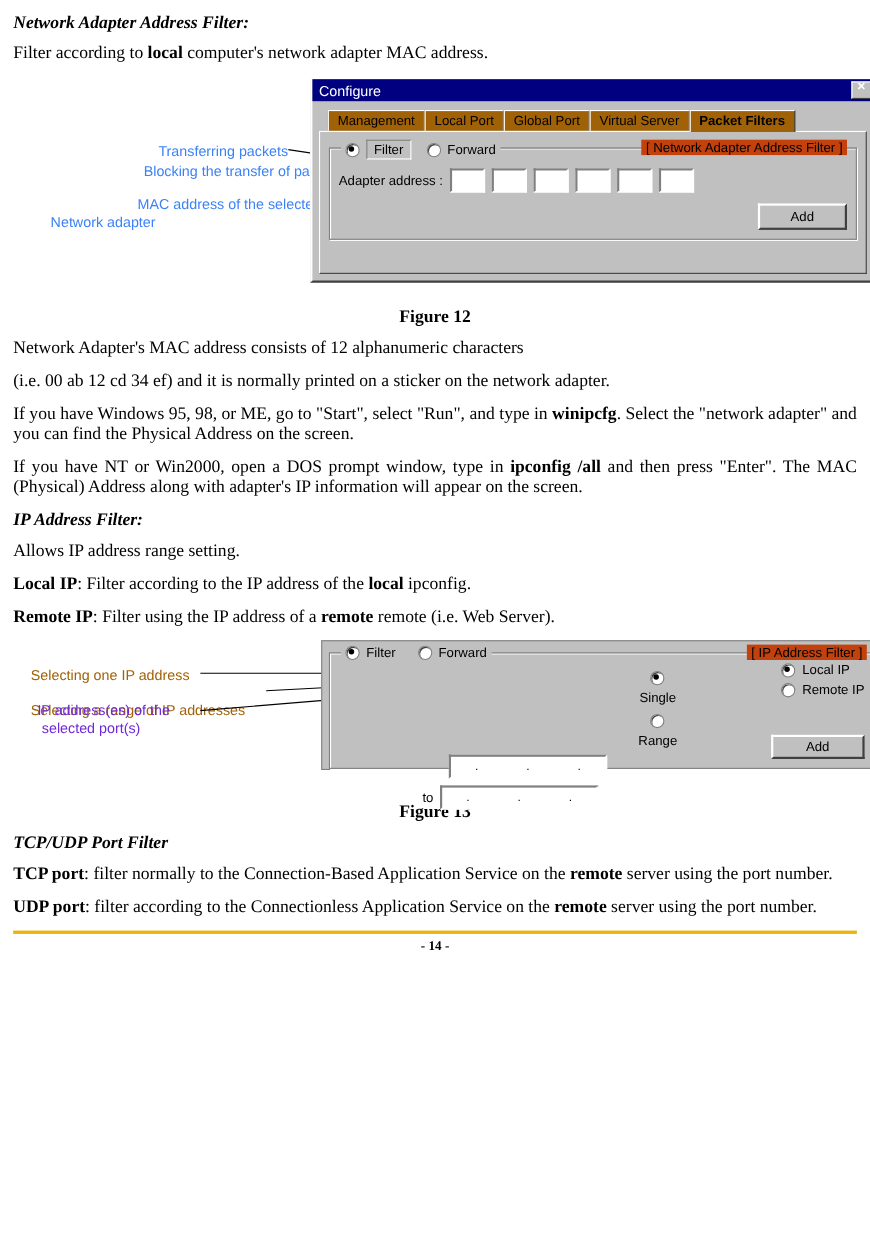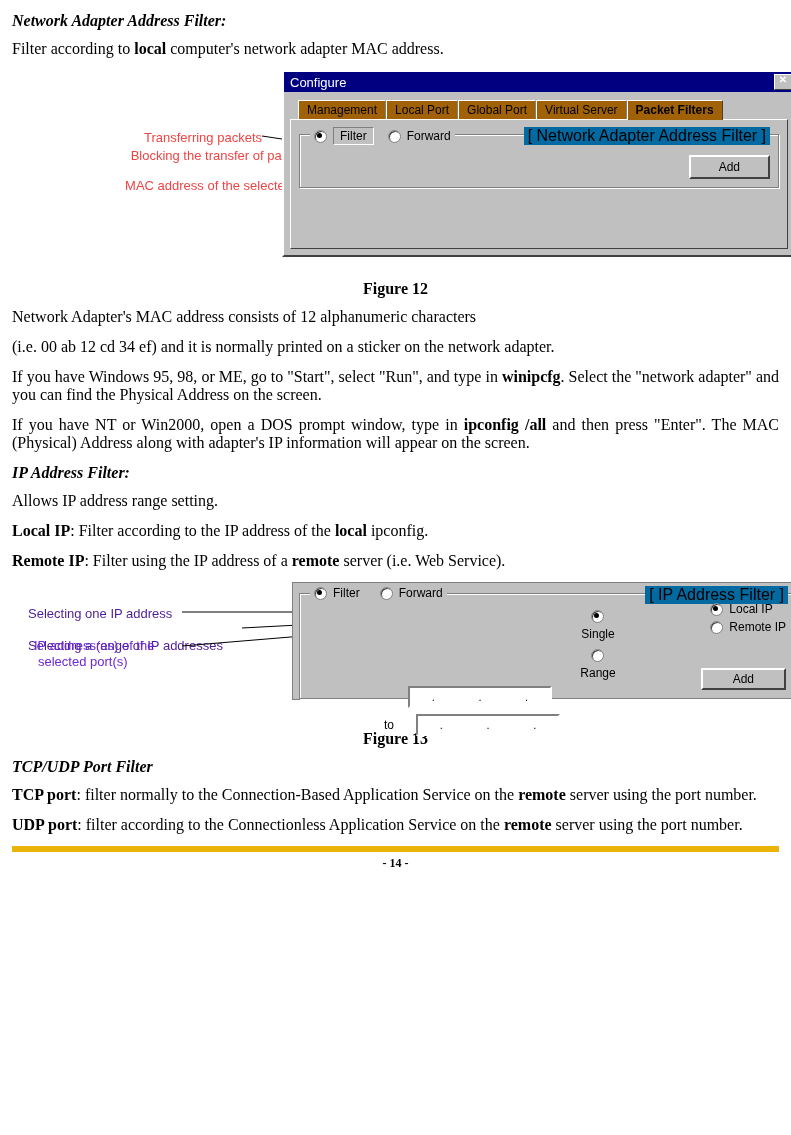--- a/index.html
+++ b/index.html
@@ -13,35 +13,35 @@
   }
   .heading-italic {
     font-style: italic;
     font-weight: bold;
     margin: 4px 0 10px 0;
   }
   p { margin: 8px 0 12px 0; text-align: justify; }
   .bold { font-weight: bold; }
   .fig-caption { text-align: center; font-weight: bold; margin: 10px 0; }
   .page-footer {
-    border-top: 6px solid #eab308;
+    border-top: 3px solid #eab308;
     text-align: center;
     font-size: 12px;
     font-weight: bold;
     padding-top: 4px;
   }
   
   .fig-wrapper {
     position: relative;
     height: 200px;
     margin: 4px 0 6px 0;
   }
   .annotation {
     position: absolute;
-    color: #ef4444;
+    color: #3b82f6;
     font-family: Arial, sans-serif;
     font-size: 13px;
     text-align: right;
   }
   .arrow {
     position: absolute;
     stroke: #000;
     fill: #000;
   }
   
@@ -108,23 +108,23 @@
     border: 1px solid #808080;
     box-shadow: 1px 1px 0 #fff inset, 1px 1px 0 #fff;
     position: relative;
     padding: 10px 8px 8px 8px;
     margin-top: 4px;
   }
   .group-title {
     position: absolute;
     top: -8px;
     right: 8px;
-    background: #0369a1;
+    background: #c2410c;
     padding: 0 4px;
-    font-size: 16px;
+    font-size: 12px;
   }
   .radio-row { display: flex; align-items: center; gap: 4px; }
   .radio {
     width: 11px; height: 11px; border-radius: 50%;
     border: 1px solid #808080;
     background: #fff;
     box-shadow: inset 1px 1px 0 #404040;
     display: inline-block;
     position: relative;
     margin-right: 2px;
@@ -189,41 +189,42 @@
     color: #000;
   }
   .ip-input span { color: #000; }
   .col-right { position: absolute; right: 10px; top: 8px; }
   .col-right .radio-row { margin-bottom: 4px; }
   .add13 { position: absolute; right: 10px; bottom: 8px; }
   .add13 .btn95 { padding: 2px 30px; }
 
   .annot13 {
     position: absolute;
-    color: #4c1d95;
+    color: #a16207;
     font-family: Arial, sans-serif;
     font-size: 13px;
     text-align: left;
   }
   .annot13.blue { color: #6d28d9; }
 </style>
 </head>
 <body>
 
 <div class="heading-italic">Network Adapter Address Filter:</div>
 
 <p>
   <span>Filter according to </span><span class="bold">local</span><span> computer's network adapter MAC address.</span>
 </p>
 
 <div class="fig-wrapper">
 
   <div class="annotation" style="top:60px; left:20px; width:230px;">Transferring packets</div>
   <div class="annotation" style="top:78px; left:20px; width:280px;">Blocking the transfer of packets</div>
   <div class="annotation" style="top:108px; left:20px; width:260px;">MAC address of the selected</div>
+  <div class="annotation" style="top:124px; left:20px; width:260px; text-align:left; padding-left:14px;">Network adapter</div>
 
   <svg class="arrow" style="top:50px; left:250px;" width="180" height="80">
     <defs>
       <marker id="ah1" markerWidth="8" markerHeight="8" refX="6" refY="3" orient="auto">
         <path d="M0,0 L6,3 L0,6 Z" fill="#000"></path>
       </marker>
     </defs>
     <line x1="0" y1="16" x2="160" y2="40" stroke="#000" stroke-width="1" marker-end="url(#ah1)"></line>
     <line x1="52" y1="33" x2="85" y2="33" stroke="#000" stroke-width="1" marker-end="url(#ah1)"></line>
     <line x1="34" y1="64" x2="175" y2="64" stroke="#000" stroke-width="1" marker-end="url(#ah1)"></line>
@@ -244,20 +245,31 @@
     <div class="panel">
       <div class="groupbox">
         <div class="group-title">[ Network Adapter Address Filter ]</div>
         <div class="radio-row" style="position:absolute; top:-8px; left:10px; background:#c0c0c0; padding:0 4px;">
           <span class="radio checked"></span>
           <span class="inset-label">Filter</span>
           <span style="width:6px;"></span>
           <span class="radio"></span>
           <span>Forward</span>
         </div>
+        <div style="display:flex; align-items:center; margin-top:8px;">
+          <span>Adapter address :</span>
+          <div class="mac-inputs">
+            <span class="sunken-input"></span>
+            <span class="sunken-input"></span>
+            <span class="sunken-input"></span>
+            <span class="sunken-input"></span>
+            <span class="sunken-input"></span>
+            <span class="sunken-input"></span>
+          </div>
+        </div>
         <div class="add-row">
           <span class="btn95">Add</span>
         </div>
       </div>
     </div>
   </div>
 </div>
 
 <div class="fig-caption">Figure 12</div>
 
@@ -269,21 +281,21 @@
 <p>
   <span>If you have NT or Win2000, open a DOS prompt window, type in </span><span class="bold">ipconfig /all</span><span> and then press "Enter". The MAC (Physical) Address along with adapter's IP information will appear on the screen.</span>
 </p>
 
 <div class="heading-italic">IP Address Filter:</div>
 <p>Allows IP address range setting.</p>
 <p>
   <span class="bold">Local IP</span><span>: Filter according to the IP address of the </span><span class="bold">local</span><span> ipconfig.</span>
 </p>
 <p>
-  <span class="bold">Remote IP</span><span>: Filter using the IP address of a </span><span class="bold">remote</span><span> server (i.e. Web Service).</span>
+  <span class="bold">Remote IP</span><span>: Filter using the IP address of a </span><span class="bold">remote</span><span> remote (i.e. Web Server).</span>
 </p>
 
 <div class="fig13-wrapper">
   <div class="annot13" style="top:24px; left:16px;">Selecting one IP address</div>
   <div class="annot13" style="top:56px; left:16px;">Selecting a range of IP addresses</div>
   <div class="annot13 blue" style="top:56px; left:22px;">IP address(es) of the</div>
   <div class="annot13 blue" style="top:72px; left:26px;">selected port(s)</div>
 
   <svg class="arrow" style="top:22px; left:170px;" width="260" height="70">
     <defs>
@@ -313,21 +325,21 @@
         <span class="radio"></span>
         <span>Range</span>
       </div>
       <div style="margin-left:100px; margin-top:6px;">
         <span class="ip-input">
             <span>.</span>
             <span>.</span>
             <span>.</span>
           </span>
       </div>
-      <div style="margin-left:76px; margin-top:6px; display:flex; align-items:center; gap:22px;">
+      <div style="margin-left:76px; margin-top:6px; display:flex; align-items:center; gap:6px;">
         <span>to</span>
         <span class="ip-input">
             <span>.</span>
             <span>.</span>
             <span>.</span>
           </span>
       </div>
       <div class="col-right">
         <div class="radio-row">
           <span class="radio checked"></span>

